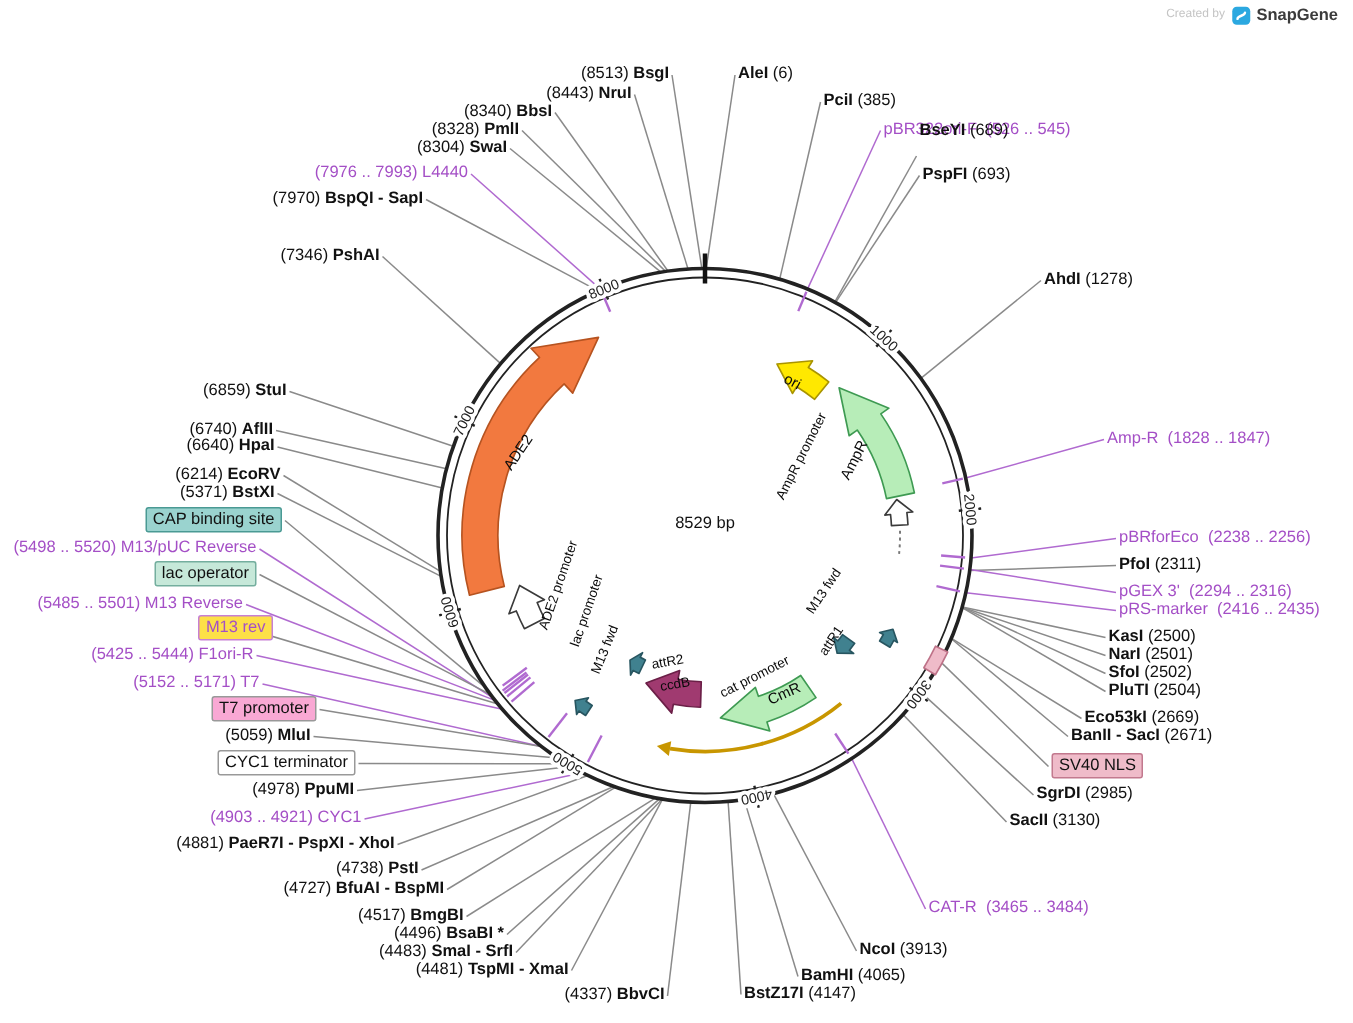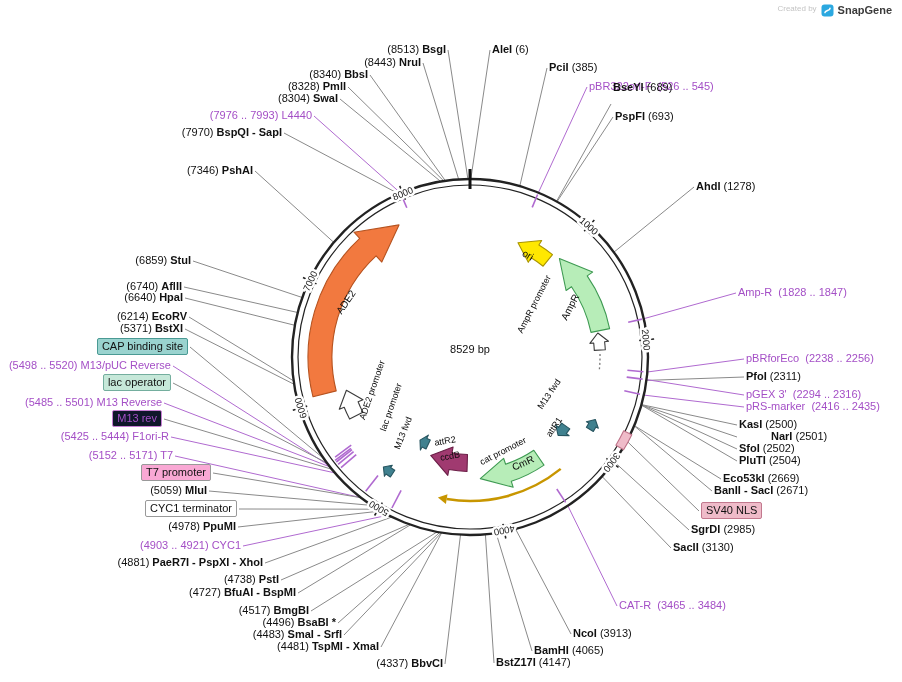--- a/index.html
+++ b/index.html
@@ -158,21 +158,21 @@
     <div class="lbl enzyme left" style="right: 649px; top: 163px;"><span class="num">(7346) </span><b>PshAI</b></div>
     <div class="lbl enzyme left" style="right: 711px; top: 253px;"><span class="num">(6859) </span><b>StuI</b></div>
     <div class="lbl enzyme left" style="right: 720px; top: 279px;"><span class="num">(6740) </span><b>AflII</b></div>
     <div class="lbl enzyme left" style="right: 719px; top: 290px;"><span class="num">(6640) </span><b>HpaI</b></div>
     <div class="lbl enzyme left" style="right: 715px; top: 309px;"><span class="num">(6214) </span><b>EcoRV</b></div>
     <div class="lbl enzyme left" style="right: 719px; top: 321px;"><span class="num">(5371) </span><b>BstXI</b></div>
     <div class="lbl feature left" style="background: rgb(154, 211, 207); border-color: rgb(74, 154, 148); right: 714px; top: 338px;">CAP binding site</div>
     <div class="lbl primer left" style="right: 731px; top: 358px;"><span class="num">(5498 .. 5520) </span>M13/pUC Reverse</div>
     <div class="lbl feature left" style="background: rgb(198, 232, 217); border-color: rgb(116, 174, 158); right: 731px; top: 374px;">lac operator</div>
     <div class="lbl primer left" style="right: 740px; top: 395px;"><span class="num">(5485 .. 5501) </span>M13 Reverse</div>
-    <div class="lbl feature left" style="background: #0f172a; border-color: rgb(199, 127, 212); color: rgb(164, 79, 198); right: 740px; top: 410px;">M13 rev</div>
+    <div class="lbl feature left" style="background: #fde047; border-color: rgb(199, 127, 212); color: rgb(164, 79, 198); right: 720px; top: 410px;">M13 rev</div>
     <div class="lbl primer left" style="right: 733px; top: 429px;"><span class="num">(5425 .. 5444) </span>F1ori-R</div>
     <div class="lbl primer left" style="right: 729px; top: 448px;"><span class="num">(5152 .. 5171) </span>T7</div>
     <div class="lbl feature left" style="background: #f9a8d4; border-color: rgb(153, 153, 153); right: 691px; top: 464px;">T7 promoter</div>
     <div class="lbl enzyme left" style="right: 695px; top: 483px;"><span class="num">(5059) </span><b>MluI</b></div>
     <div class="lbl feature left" style="background: rgb(255, 255, 255); border-color: rgb(153, 153, 153); right: 665px; top: 500px;">CYC1 terminator</div>
     <div class="lbl enzyme left" style="right: 666px; top: 519px;"><span class="num">(4978) </span><b>PpuMI</b></div>
     <div class="lbl primer left" style="right: 661px; top: 538px;"><span class="num">(4903 .. 4921) </span>CYC1</div>
     <div class="lbl enzyme left" style="right: 639px; top: 555px;"><span class="num">(4881) </span><b>PaeR7I - PspXI - XhoI</b></div>
     <div class="lbl enzyme left" style="right: 623px; top: 572px;"><span class="num">(4738) </span><b>PstI</b></div>
     <div class="lbl enzyme left" style="right: 606px; top: 585px;"><span class="num">(4727) </span><b>BfuAI - BspMI</b></div>
@@ -186,21 +186,21 @@
     <div class="lbl primer right" style="left: 589px; top: 79px;">pBR322ori-F<span class="num">&nbsp;&nbsp;(526 .. 545)</span></div>
     <div class="lbl enzyme right" style="left: 613px; top: 80px;"><b>BseYI</b><span class="num"> (689)</span></div>
     <div class="lbl enzyme right" style="left: 615px; top: 109px;"><b>PspFI</b><span class="num"> (693)</span></div>
     <div class="lbl enzyme right" style="left: 696px; top: 179px;"><b>AhdI</b><span class="num"> (1278)</span></div>
     <div class="lbl primer right" style="left: 738px; top: 285px;">Amp-R<span class="num">&nbsp;&nbsp;(1828 .. 1847)</span></div>
     <div class="lbl primer right" style="left: 746px; top: 351px;">pBRforEco<span class="num">&nbsp;&nbsp;(2238 .. 2256)</span></div>
     <div class="lbl enzyme right" style="left: 746px; top: 369px;"><b>PfoI</b><span class="num"> (2311)</span></div>
     <div class="lbl primer right" style="left: 746px; top: 387px;">pGEX 3'<span class="num">&nbsp;&nbsp;(2294 .. 2316)</span></div>
     <div class="lbl primer right" style="left: 746px; top: 399px;">pRS-marker<span class="num">&nbsp;&nbsp;(2416 .. 2435)</span></div>
     <div class="lbl enzyme right" style="left: 739px; top: 417px;"><b>KasI</b><span class="num"> (2500)</span></div>
-    <div class="lbl enzyme right" style="left: 739px; top: 429px; margin-left: 32px;"><b>NarI</b><span class="num"> (2501)</span></div>
+    <div class="lbl enzyme right" style="left: 739px; top: 429px;"><b>NarI</b><span class="num"> (2501)</span></div>
     <div class="lbl enzyme right" style="left: 739px; top: 441px;"><b>SfoI</b><span class="num"> (2502)</span></div>
     <div class="lbl enzyme right" style="left: 739px; top: 453px;"><b>PluTI</b><span class="num"> (2504)</span></div>
     <div class="lbl enzyme right" style="left: 723px; top: 471px;"><b>Eco53kI</b><span class="num"> (2669)</span></div>
     <div class="lbl enzyme right" style="left: 714px; top: 483px;"><b>BanII - SacI</b><span class="num"> (2671)</span></div>
     <div class="lbl feature right" style="background: rgb(239, 187, 201); border-color: rgb(194, 121, 142); left: 701px; top: 502px;">SV40 NLS</div>
     <div class="lbl enzyme right" style="left: 691px; top: 522px;"><b>SgrDI</b><span class="num"> (2985)</span></div>
     <div class="lbl enzyme right" style="left: 673px; top: 540px;"><b>SacII</b><span class="num"> (3130)</span></div>
     <div class="lbl primer right" style="left: 619px; top: 598px;">CAT-R<span class="num">&nbsp;&nbsp;(3465 .. 3484)</span></div>
     <div class="lbl enzyme right" style="left: 573px; top: 626px;"><b>NcoI</b><span class="num"> (3913)</span></div>
     <div class="lbl enzyme right" style="left: 534px; top: 643px;"><b>BamHI</b><span class="num"> (4065)</span></div>

